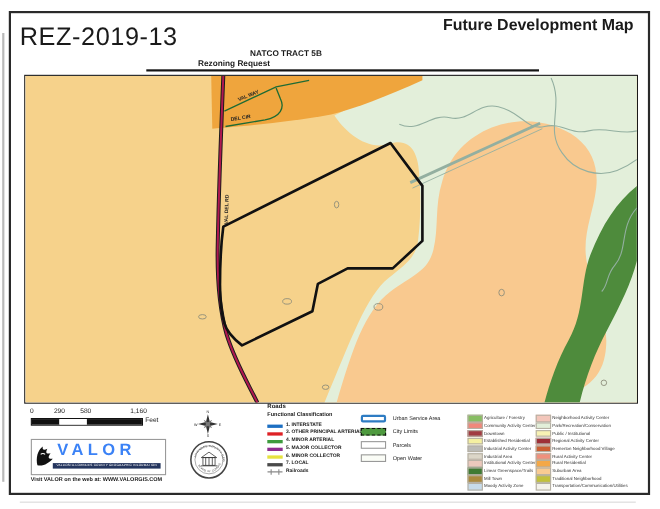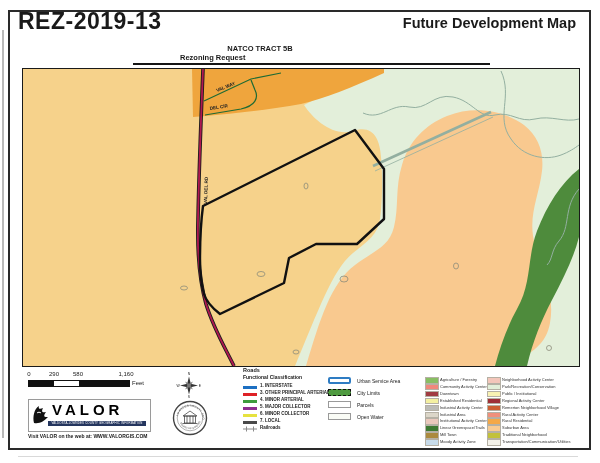--- a/index.html
+++ b/index.html
@@ -2,36 +2,36 @@
 <html><head>
 <meta charset="utf-8">
 <style>
   html,body{margin:0;padding:0;background:#ffffff;}
   #page{position:relative;width:600px;height:463px;background:#ffffff;overflow:hidden;
         font-family:"Liberation Sans", sans-serif;color:#1a1a1a;}
   .abs{position:absolute;}
   #frame{left:8px;top:10px;width:579px;height:436px;border:2px solid #2a2a2a;}
   #scan-edge-l{left:2px;top:30px;width:2px;height:408px;background:#b9b9b9;}
   #scan-edge-b{left:18px;top:456px;width:560px;height:1px;background:#d9d9d9;}
-  #doc-id{left:18px;top:8px;font-size:23px;font-weight:bold;letter-spacing:.5px;text-align:right;}
+  #doc-id{left:18px;top:20px;font-size:23px;font-weight:normal;letter-spacing:.5px;text-align:right;}
   #map-type{right:24px;top:15px;font-size:14.5px;font-weight:bold;}
   #tract{left:180px;top:44px;width:160px;text-align:center;font-size:7.5px;font-weight:bold;}
   #request{left:180px;top:53px;width:160px;text-align:left;font-size:7.5px;font-weight:bold;}
   #title-rule{left:133px;top:63px;width:357px;height:2px;background:#151515;}
   #map-box{left:22px;top:68px;width:556px;height:297px;border:1px solid #1a1a1a;}
   #map-box svg{display:block;}
   
   .tick{top:371px;font-size:6px;text-align:center;}
   #sb{left:28px;top:380px;width:100px;height:5px;border:1px solid #111;display:flex;}
   #sb div{height:100%;}
   #sb .s1{width:25px;background:#111;} #sb .s2{width:25px;background:#fff;} #sb .s3{width:50px;background:#111;}
   #sb-unit{left:132px;top:380px;font-size:6px;}
   
   #valor-box{left:28px;top:399px;width:121px;height:31px;border:1px solid #9a9a9a;background:#fff;}
-  #valor-name{left:52px;top:401px;font-size:15px;font-weight:bold;letter-spacing:4px;color:#000000;}
+  #valor-name{left:52px;top:401px;font-size:15px;font-weight:bold;letter-spacing:4px;color:#3b82f6;}
   #valor-bar{left:48px;top:421px;width:98px;height:5px;background:#24355e;color:#fff;font-size:2.8px;
              text-align:center;line-height:5px;overflow:hidden;letter-spacing:.2px;}
   #valor-web{left:28px;top:433px;width:140px;font-size:5px;font-weight:bold;}
   
   #roads-title{left:243px;top:367px;font-size:5.5px;font-weight:bold;}
   #roads-sub{left:243px;top:374px;font-size:5px;font-weight:bold;}
   .rc-row{left:243px;height:6px;}
   .rc-line{position:absolute;left:0;top:2px;width:14px;height:2.5px;}
   .rc-lb{position:absolute;left:17px;top:-1px;font-size:4.5px;font-weight:600;white-space:nowrap;}
   

